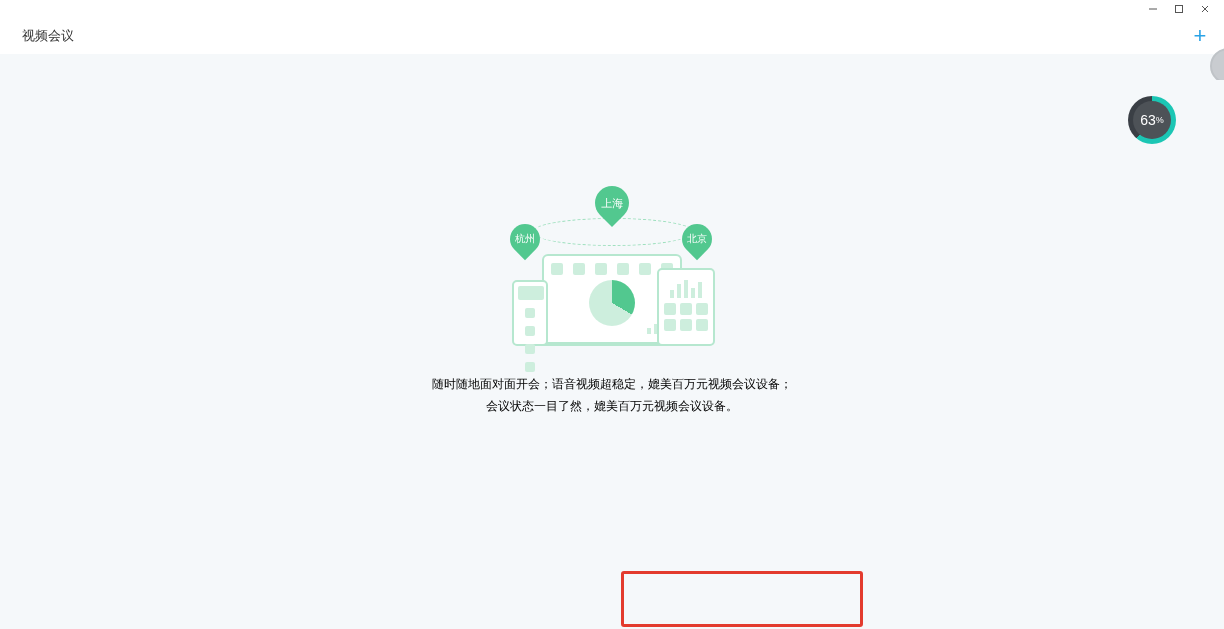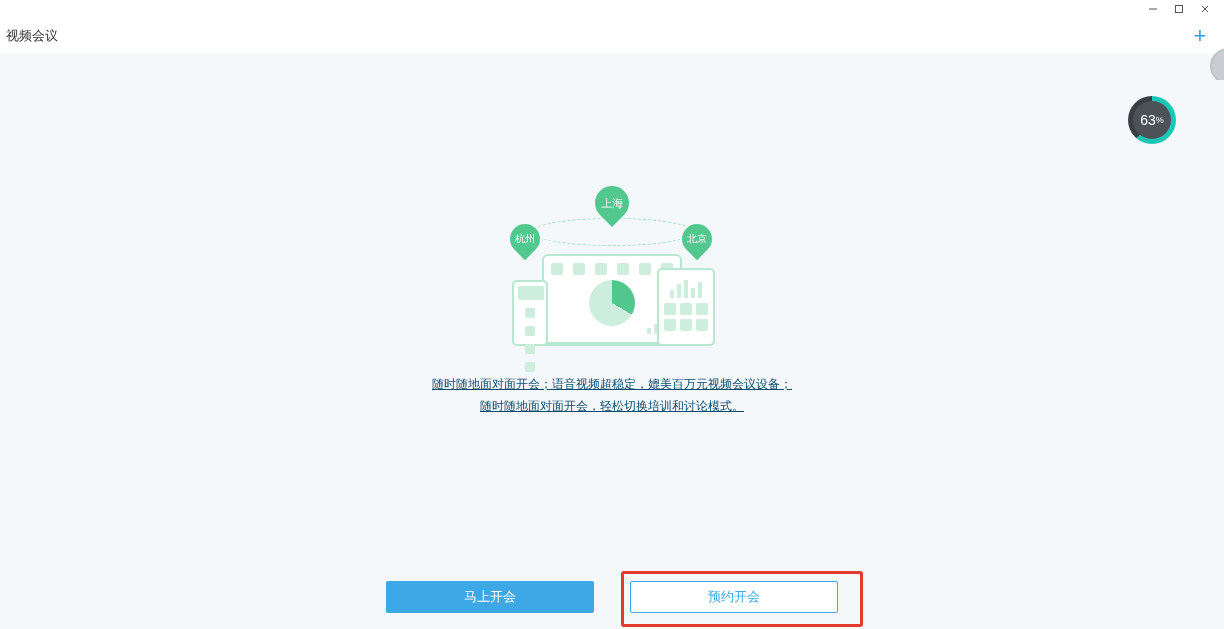--- a/index.html
+++ b/index.html
@@ -33,21 +33,21 @@
     cursor: pointer;
   }
   .tabbar {
     position: absolute;
     top: 18px; left: 0; right: 0;
     height: 36px;
     background: #ffffff;
     border-bottom: 1px solid #e6e9ec;
     display: flex;
     align-items: center;
-    padding-left: 6px;
+    padding-left: 22px;
   }
   .tab-title {
     font-size: 13px;
     color: #333;
   }
   .tab-add {
     position: absolute;
     right: 12px;
     top: 6px;
     width: 24px;
@@ -175,23 +175,22 @@
     display: flex; flex-wrap: wrap; gap: 2px;
     margin-top: 4px; justify-content: center;
   }
   .heading {
     font-size: 15px;
     color: #333;
     margin-bottom: 8px;
   }
   .sub {
     font-size: 12px;
-    color: #0c4a6e;
+    color: #000000;
     line-height: 1.8;
-    text-decoration: underline;
   }
   .btn-row {
     position: absolute;
     bottom: 10px;
     left: 0; right: 0;
     display: flex;
     gap: 36px;
     justify-content: center;
     padding-bottom: 6px;
   }
@@ -363,27 +362,23 @@
       <div class="phone">
         <span class="avatar" style="width:26px;height:14px;"></span>
         <span class="avatar" style="width:10px;height:10px;"></span>
         <span class="avatar" style="width:10px;height:10px;"></span>
         <span class="avatar" style="width:10px;height:10px;"></span>
         <span class="avatar" style="width:10px;height:10px;"></span>
       </div>
     </div>
 
     <div class="sub">随时随地面对面开会；语音视频超稳定，媲美百万元视频会议设备；</div>
-    <div class="sub">随时随地面对面开会，轻松切换培训和讨论模式。</div>
+    <div class="sub">会议状态一目了然，媲美百万元视频会议设备。</div>
   </div>
 
-  <div class="btn-row">
-    <div class="btn primary">马上开会</div>
-    <div class="btn secondary">预约开会</div>
-  </div>
 
   <div class="highlight-box"></div>
 </div>
 
 <div class="orb-clip">
   <div class="orb"></div>
 </div>
 
 <div class="gauge-wrap">
   <div class="row">

